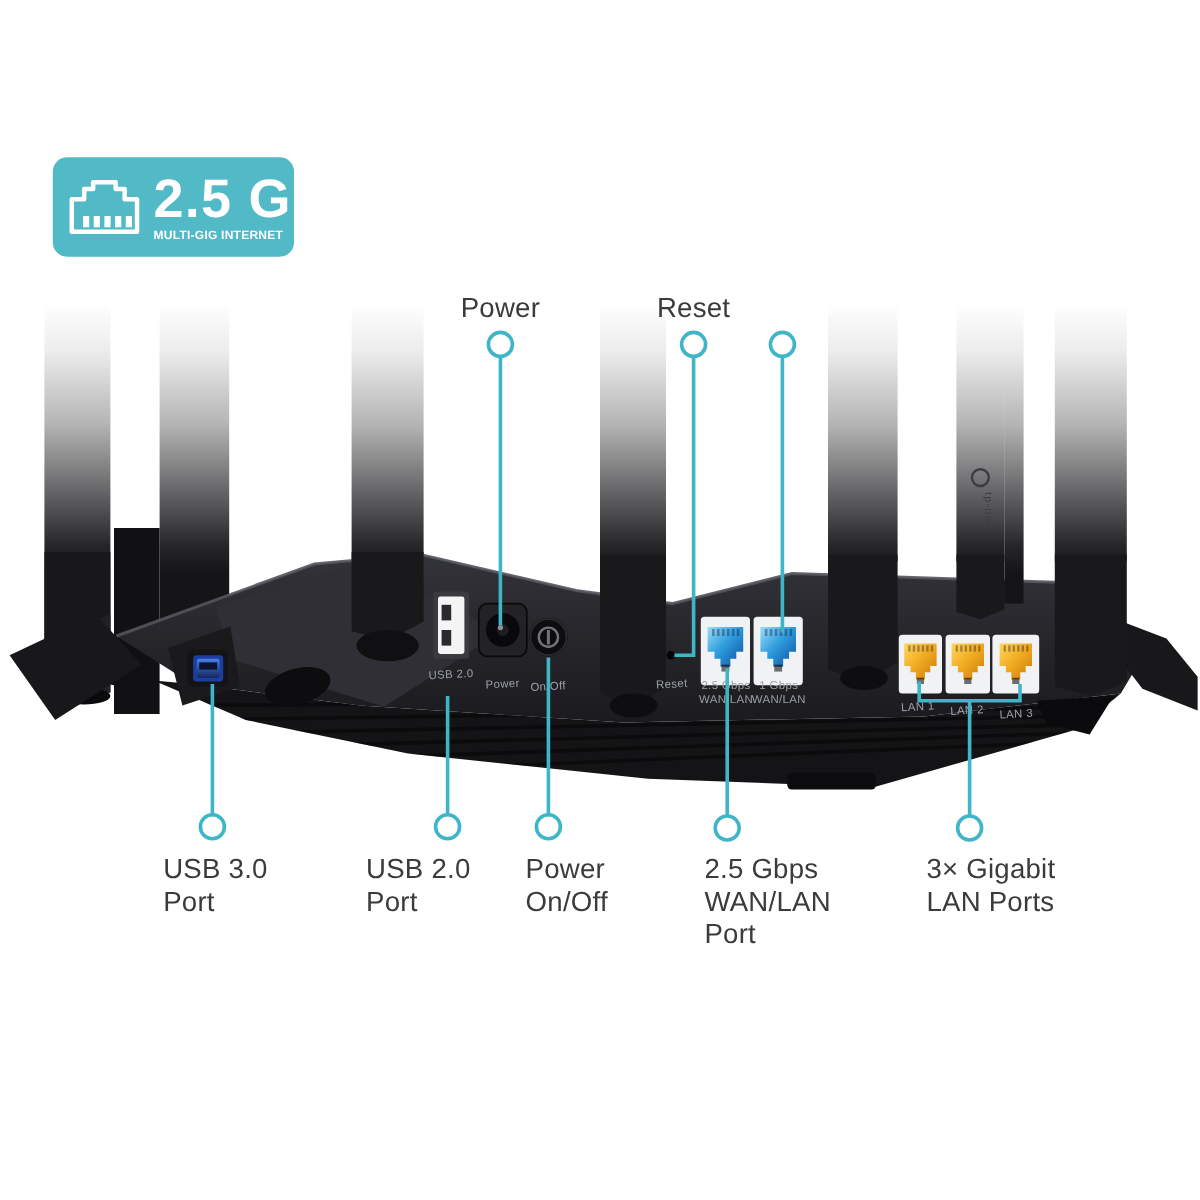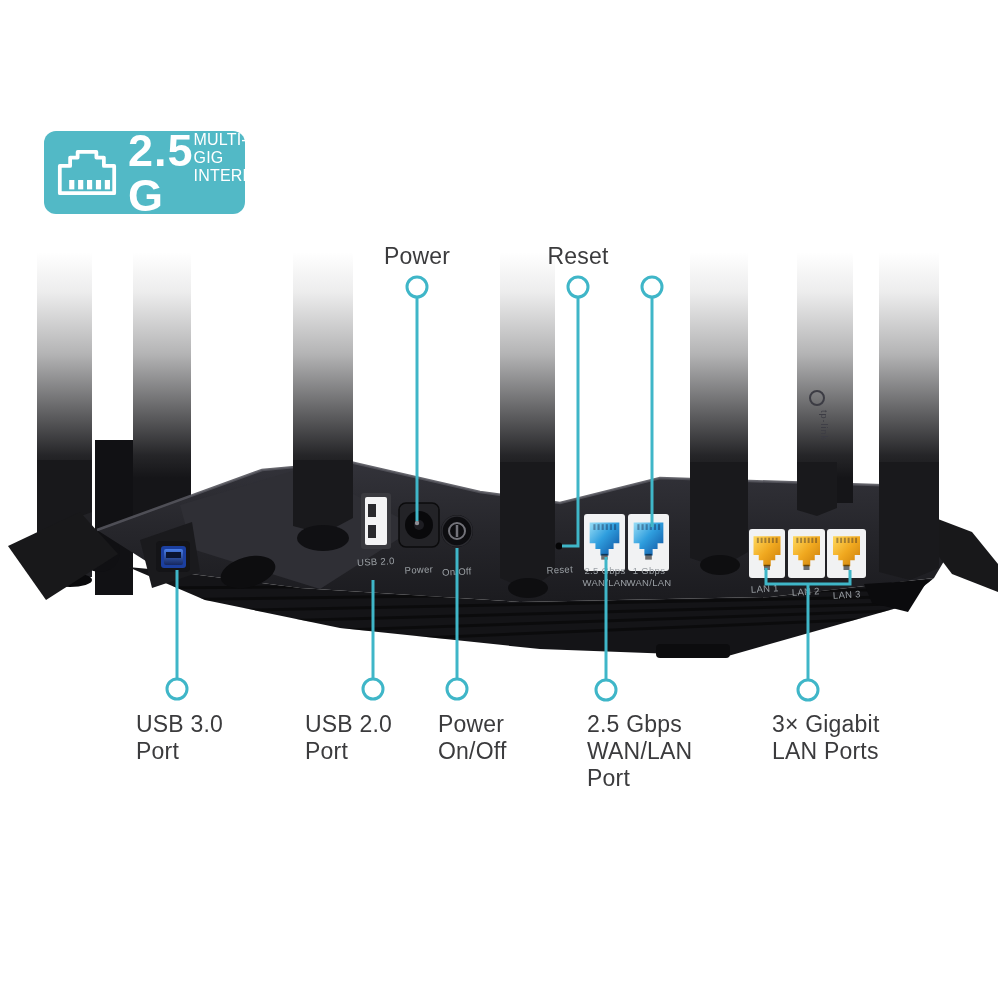--- a/index.html
+++ b/index.html
@@ -19,23 +19,23 @@
              text-align:center;letter-spacing:.2px;white-space:nowrap;}
   .label-bottom{position:absolute;color:var(--label);font-size:23px;font-weight:500;
                 line-height:27px;letter-spacing:.2px;white-space:nowrap;}
   .label-bottom span{display:block;}
 
   
   .badge{position:absolute;left:44px;top:131px;width:201px;height:83px;
          background:var(--badge-bg);border-radius:12px;display:flex;
          align-items:center;padding-left:13px;box-sizing:border-box;}
   .badge-icon{margin-right:11px;flex:0 0 auto;}
-  .badge-text{display:flex;flex-direction:row;}
+  .badge-text{display:flex;flex-direction:column;}
   .badge-value{color:#fff;font-size:45px;font-weight:700;line-height:1;letter-spacing:1px;}
-  .badge-sub{color:#fff;font-size:16px;font-weight:400;letter-spacing:.2px;margin-top:3px;}
+  .badge-sub{color:#fff;font-size:10px;font-weight:700;letter-spacing:.2px;margin-top:3px;}
 
   
   .c-line{stroke:var(--accent);stroke-width:3;fill:none;}
   .c-dot{fill:#fff;stroke:var(--accent);stroke-width:3;}
   .plabel{fill:var(--panel-label);font-family:"Liberation Sans",sans-serif;font-size:9.5px;
           text-anchor:middle;letter-spacing:.3px;}
   .brand-text{fill:#3c3c44;font-family:"Liberation Sans",sans-serif;font-size:9px;letter-spacing:1px;}
 </style>
 </head>
 <body>

